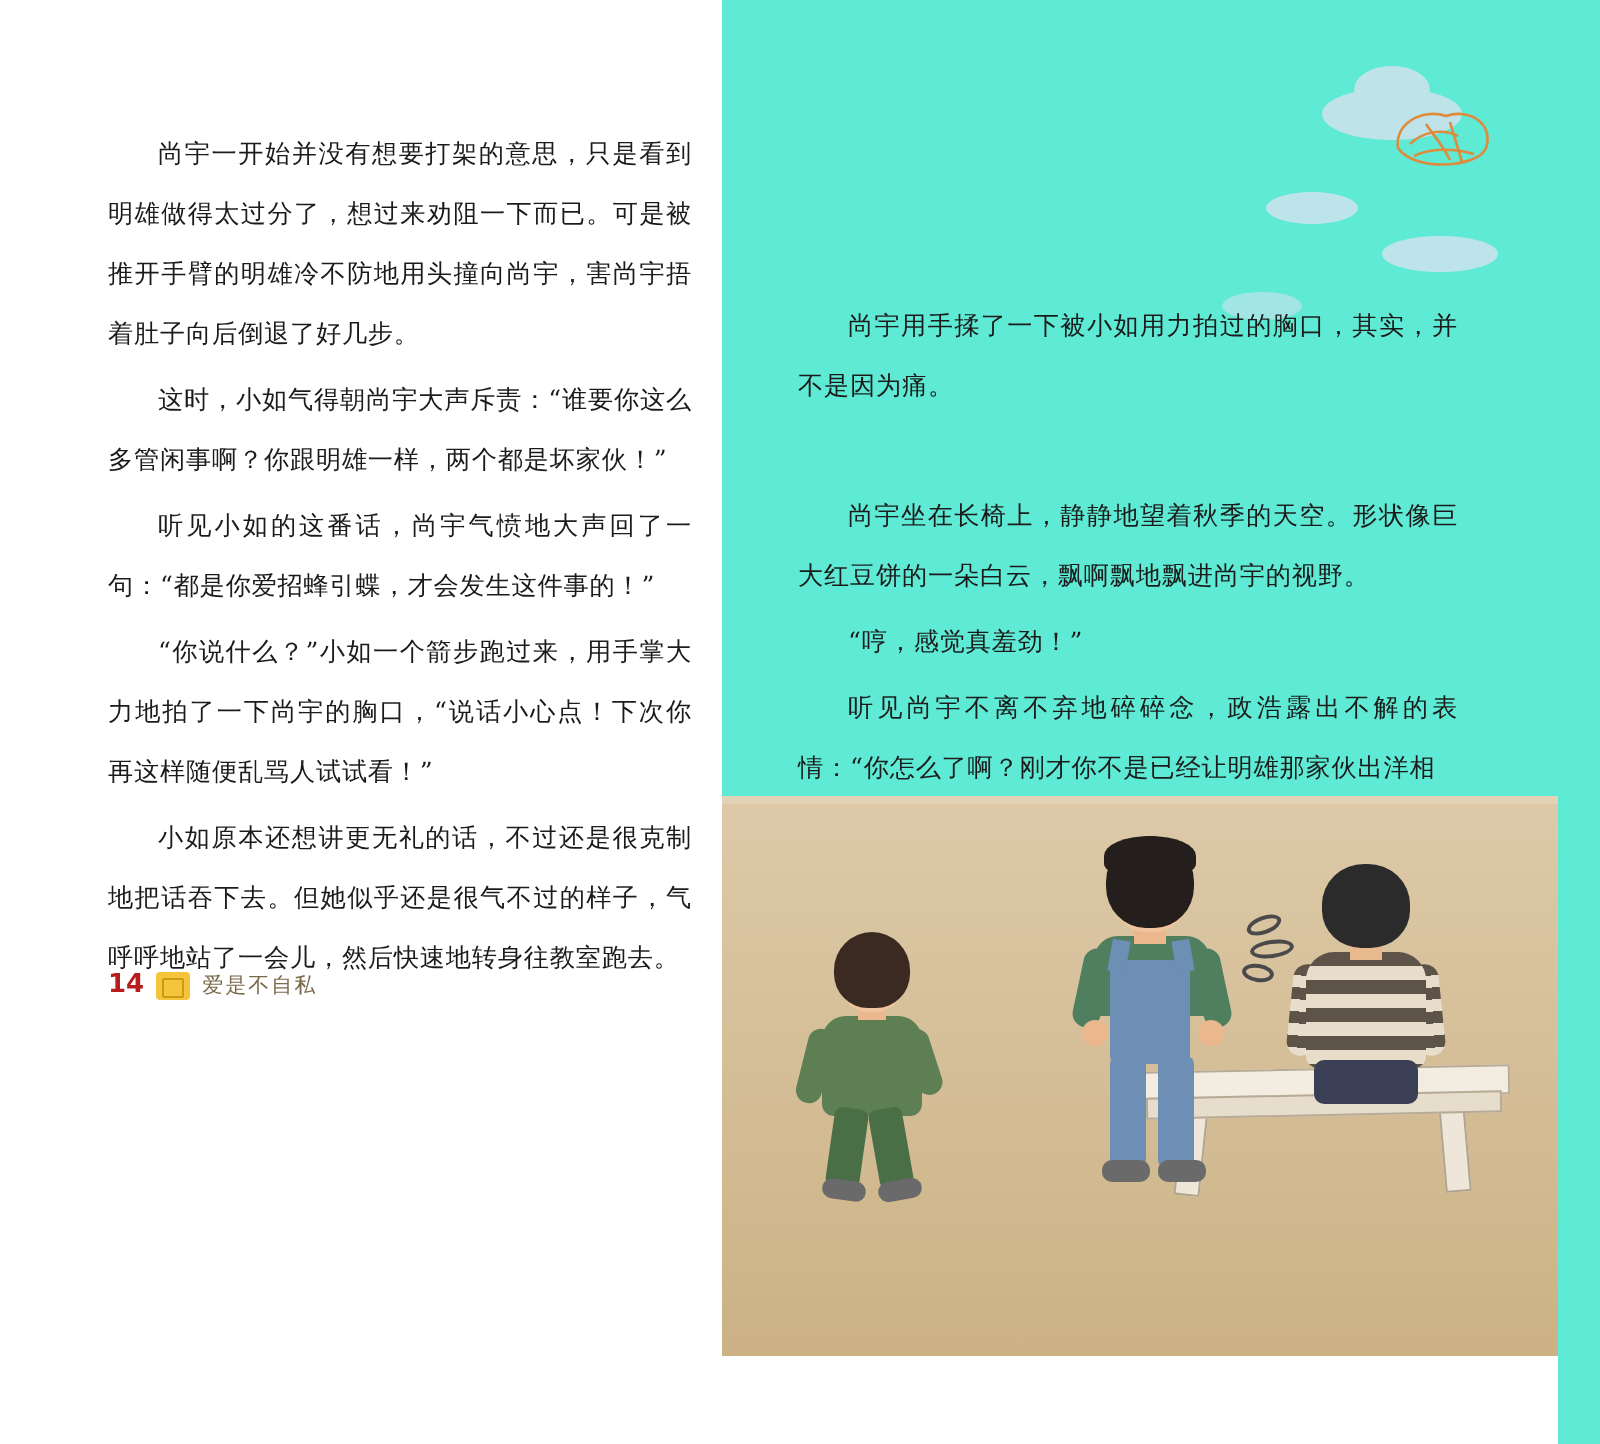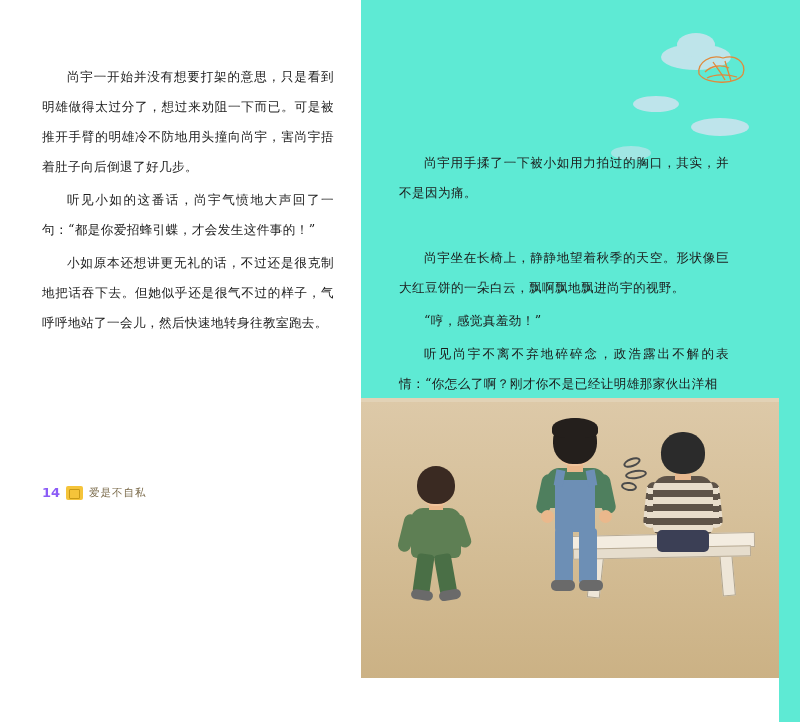--- a/index.html
+++ b/index.html
@@ -33,21 +33,21 @@
     left: 372px;
     top: 0;
     width: 8px;
     height: 722px;
     background: linear-gradient(to right, rgba(0,0,0,0.0), rgba(0,0,0,0.05));
   }
 
   
   .page-left {
     position: absolute;
-    left: 0;
+    left: 12px;
     top: 0;
     width: 379px;
     height: 546px;
     background: #ffffff;
   }
   .text-col-left {
     position: absolute;
     left: 42px;
     top: 62px;
     width: 292px;
@@ -69,21 +69,21 @@
     left: 42px;
     bottom: 46px;
     display: flex;
     align-items: center;
     gap: 6px;
   }
   .folio-num {
     font-family: "DejaVu Sans", sans-serif;
     font-size: 13px;
     font-weight: bold;
-    color: #8b5cf6;
+    color: #b91c1c;
   }
   .folio-mark {
     width: 17px;
     height: 14px;
     background: #f5c43a;
     border-radius: 2px;
     position: relative;
   }
   .folio-mark::after {
     content: "";
@@ -283,21 +283,23 @@
   .puff.p3 { left: 260px; top: 482px; width: 12px; transform: rotate(8deg); }
 </style>
 </head>
 <body>
 
 <div class="spread">
 
   <div class="page-left">
     <div class="text-col-left">
       <p class="para">尚宇一开始并没有想要打架的意思，只是看到明雄做得太过分了，想过来劝阻一下而已。可是被推开手臂的明雄冷不防地用头撞向尚宇，害尚宇捂着肚子向后倒退了好几步。</p>
+      <p class="para">这时，小如气得朝尚宇大声斥责：“谁要你这么多管闲事啊？你跟明雄一样，两个都是坏家伙！”</p>
       <p class="para">听见小如的这番话，尚宇气愤地大声回了一句：“都是你爱招蜂引蝶，才会发生这件事的！”</p>
+      <p class="para">“你说什么？”小如一个箭步跑过来，用手掌大力地拍了一下尚宇的胸口，“说话小心点！下次你再这样随便乱骂人试试看！”</p>
       <p class="para">小如原本还想讲更无礼的话，不过还是很克制地把话吞下去。但她似乎还是很气不过的样子，气呼呼地站了一会儿，然后快速地转身往教室跑去。</p>
     </div>
 
     <div class="folio">
       <span class="folio-num">14</span>
       <span class="folio-mark"></span>
       <span class="folio-text">爱是不自私</span>
     </div>
   </div>
 

